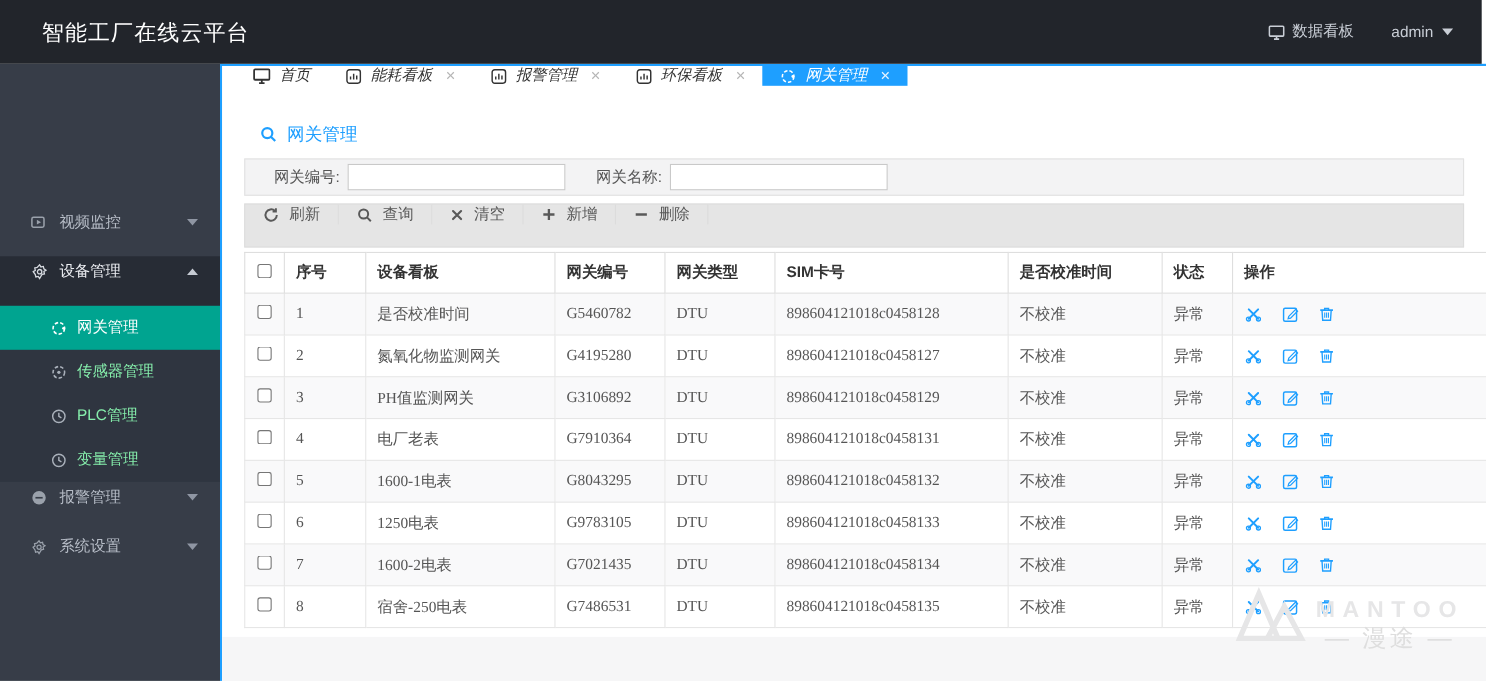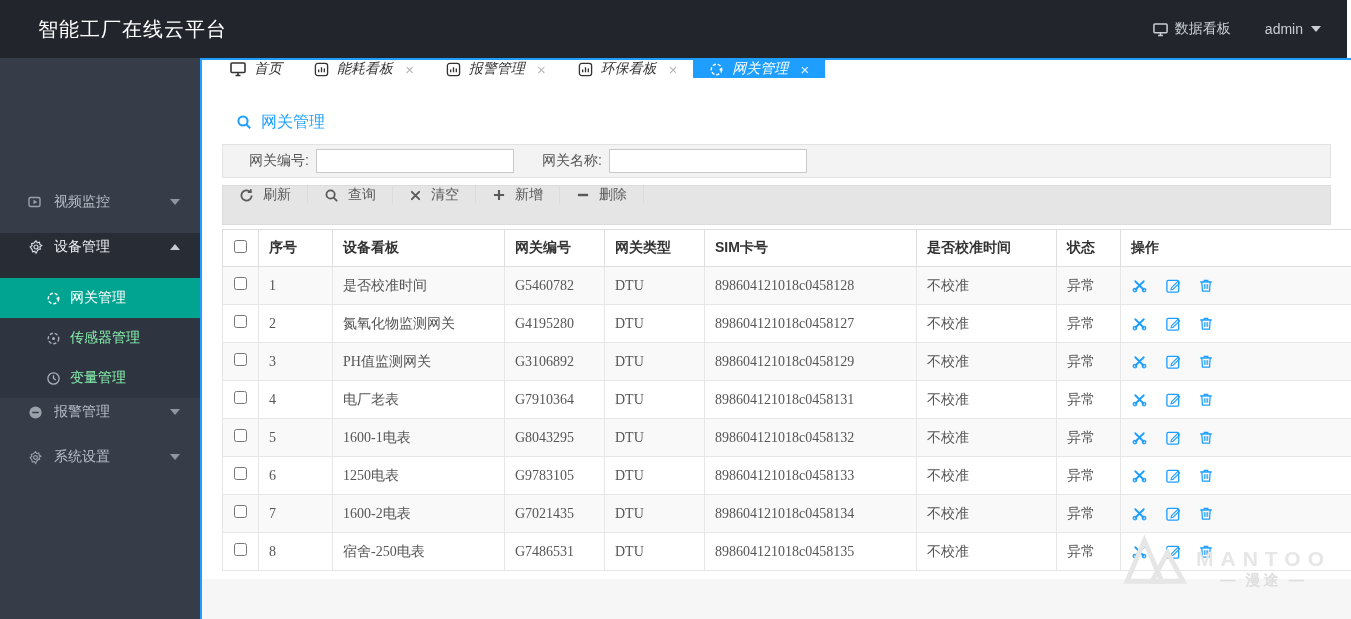--- a/index.html
+++ b/index.html
@@ -78,21 +78,21 @@
   td.cell-actions span.act { display:inline-block; vertical-align:middle; margin-right:13px;
     color:#1e9fff; cursor:pointer; }
   td.cell-actions svg { display:block; }
 
   .footer-strip { position:absolute; left:0; right:0; bottom:0; height:40px; background:#f6f6f7; }
 
   .watermark { position:absolute; right:20px; bottom:26px; display:flex; align-items:center;
     gap:4px; color:#e3e3e4; pointer-events:none; z-index:6; }
   .wm-text { line-height:1.15;margin-top:12px; }
   .wm-brand { font-size:21px; font-weight:bold; letter-spacing:7px; color:#e6e6e7; }
-  .wm-cn { font-size:15px; letter-spacing:3px; color:#dedede; font-weight:bold; text-align:center; }
+  .wm-cn { font-size:22px; letter-spacing:3px; color:#dedede; font-weight:normal; text-align:center; }
 </style>
 </head>
 <body>
 
 <header class="app-header">
   <div class="app-title">智能工厂在线云平台</div>
   <div class="header-right">
     <div class="header-link">
       <span>
         <svg width="15" height="15" viewBox="0 0 16 16">
@@ -145,20 +145,29 @@
           <span class="mi-label">网关管理</span>
         </div>
         <div class="submenu-item">
           <span class="mi-icon">
             <svg width="15" height="15" viewBox="0 0 16 16">
                 <circle cx="8" cy="8" r="5.6" fill="none" stroke="currentColor" stroke-width="1.5" stroke-dasharray="3.4 2"></circle>
                 <circle cx="8" cy="8" r="1.6" fill="currentColor"></circle>
               </svg>
           </span>
           <span class="mi-label">传感器管理</span>
+        </div>
+        <div class="submenu-item">
+          <span class="mi-icon">
+            <svg width="15" height="15" viewBox="0 0 16 16">
+                <circle cx="8" cy="8" r="6" fill="none" stroke="currentColor" stroke-width="1.4"></circle>
+                <path d="M8 4.5V8l2.5 1.5" fill="none" stroke="currentColor" stroke-width="1.4"></path>
+              </svg>
+          </span>
+          <span class="mi-label">PLC管理</span>
         </div>
         <div class="submenu-item">
           <span class="mi-icon">
             <svg width="15" height="15" viewBox="0 0 16 16">
                 <circle cx="8" cy="8" r="6" fill="none" stroke="currentColor" stroke-width="1.4"></circle>
                 <path d="M8 4.5V8l2.5 1.5" fill="none" stroke="currentColor" stroke-width="1.4"></path>
               </svg>
           </span>
           <span class="mi-label">变量管理</span>
         </div>

